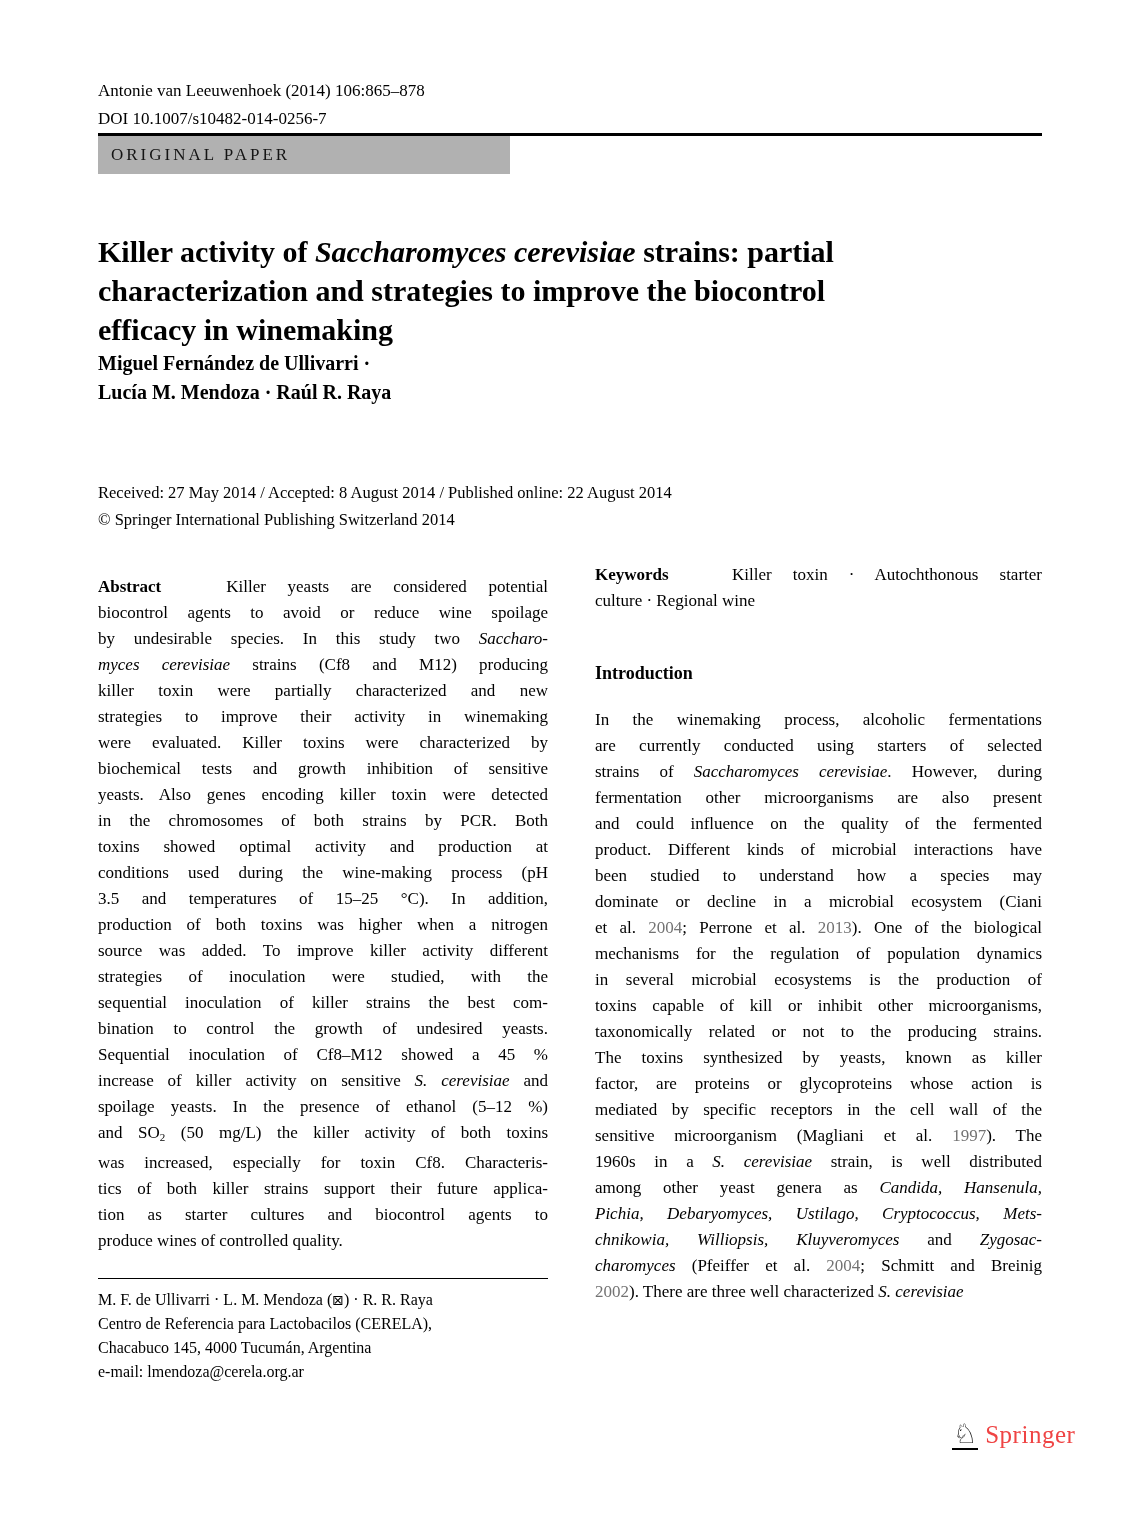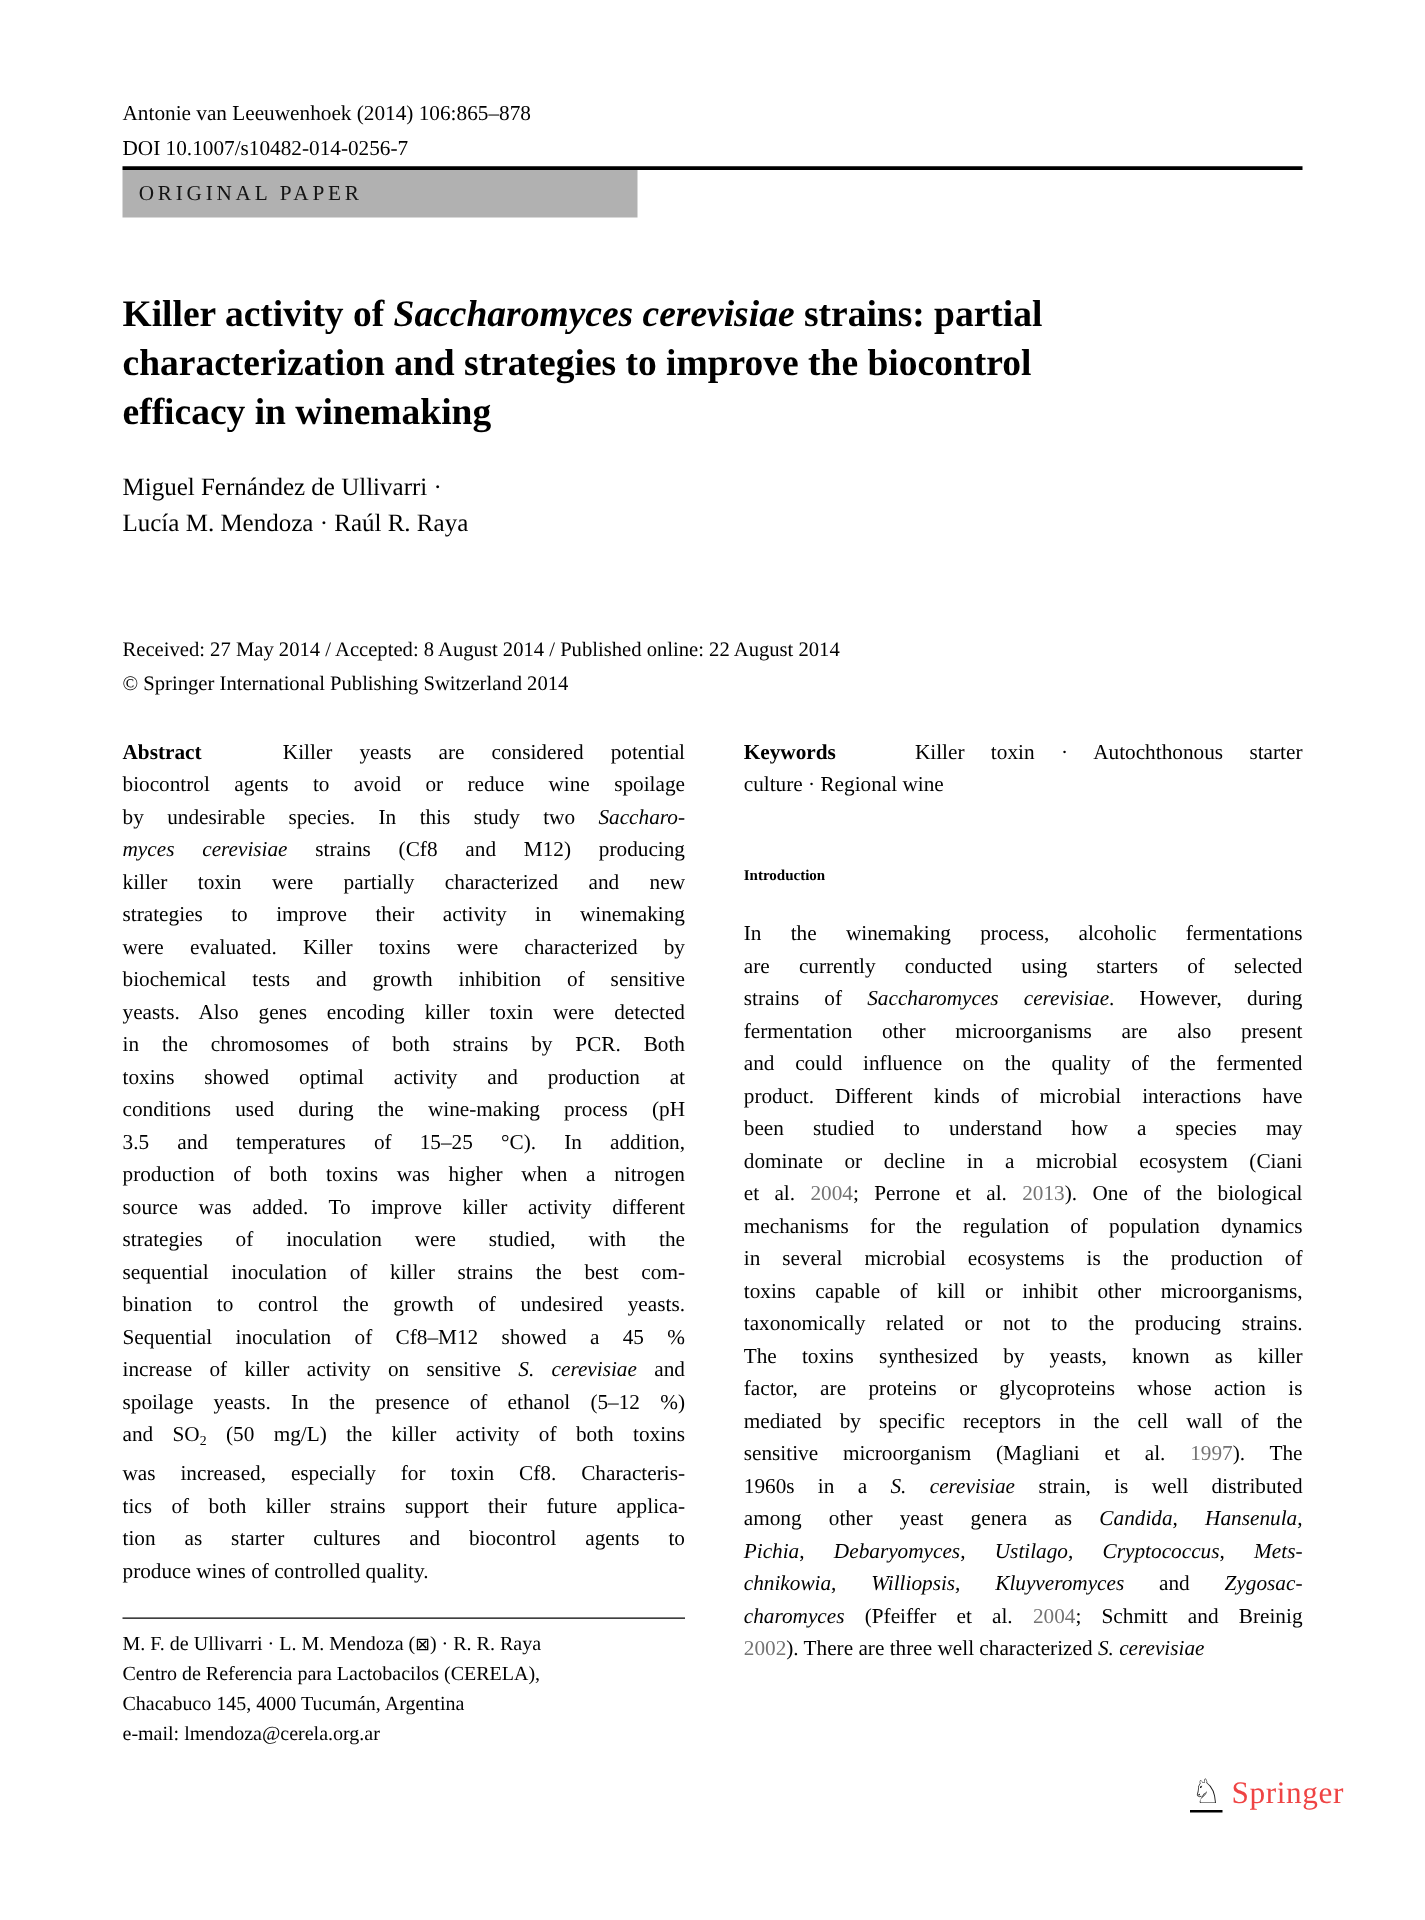--- a/index.html
+++ b/index.html
@@ -10,34 +10,34 @@
   }
   .content{position:absolute;left:98px;top:77px;width:944px;}
   .header-line{font-size:17px;line-height:28px;white-space:nowrap;}
   .rule{height:3px;background:#000;margin-top:0;}
   .banner{
     margin-top:0;height:38px;width:412px;box-sizing:border-box;
     background:#b1b1b1;display:flex;align-items:center;padding-left:13px;
     font-size:17px;letter-spacing:3px;color:#141414;
   }
   .title-block{margin-top:58px;font-size:30px;font-weight:bold;line-height:39px;}
-  .authors-block{margin-top:27px;font-size:20px;font-weight:normal;line-height:29px;}
+  .authors-block{font-size:20px;font-weight:bold;line-height:29px;}
   .received-block{margin-top:72px;font-size:16.5px;line-height:27px;}
   .columns{margin-top:29px;display:flex;gap:47px;align-items:flex-start;}
-  .col-left{width:450px;}
+  .col-left{width:450px;margin-top:12px;}
   .col-right{width:447px;}
   .body-text{font-size:17px;line-height:26px;}
   .jl{text-align:justify;text-align-last:justify;}
   .jl.last{text-align:left;text-align-last:left;}
   .s-b{font-weight:bold;}
   .s-i{font-style:italic;}
   .s-link{color:#737373;cursor:pointer;}
   .s-sub{font-size:11px;vertical-align:-3px;}
   .s-mail{font-family:"DejaVu Sans",sans-serif;font-size:14px;}
-  .section-heading{margin-top:46px;font-size:12px;font-weight:bold;line-height:26px;}
+  .section-heading{margin-top:46px;font-size:18px;font-weight:bold;line-height:26px;}
   .intro-text{margin-top:21px;}
   .footnote{margin-top:24px;border-top:1.5px solid #000;padding-top:9px;
     font-size:16px;line-height:24px;}
   .springer{
     position:absolute;left:952px;top:1420px;display:flex;align-items:center;gap:7px;
   }
   .knight{
     font-family:"DejaVu Sans",sans-serif;font-size:27px;line-height:1;
     border-bottom:2px solid #000;padding:0 1px 1px 1px;color:#111;
   }

